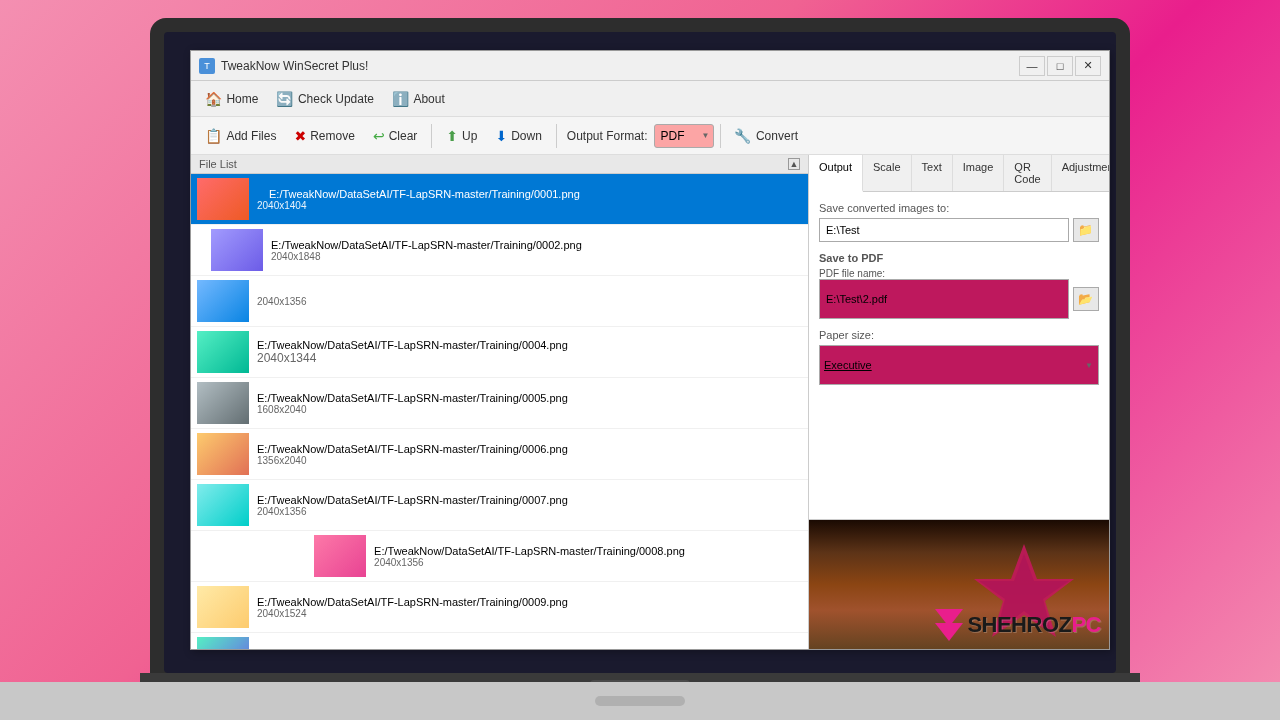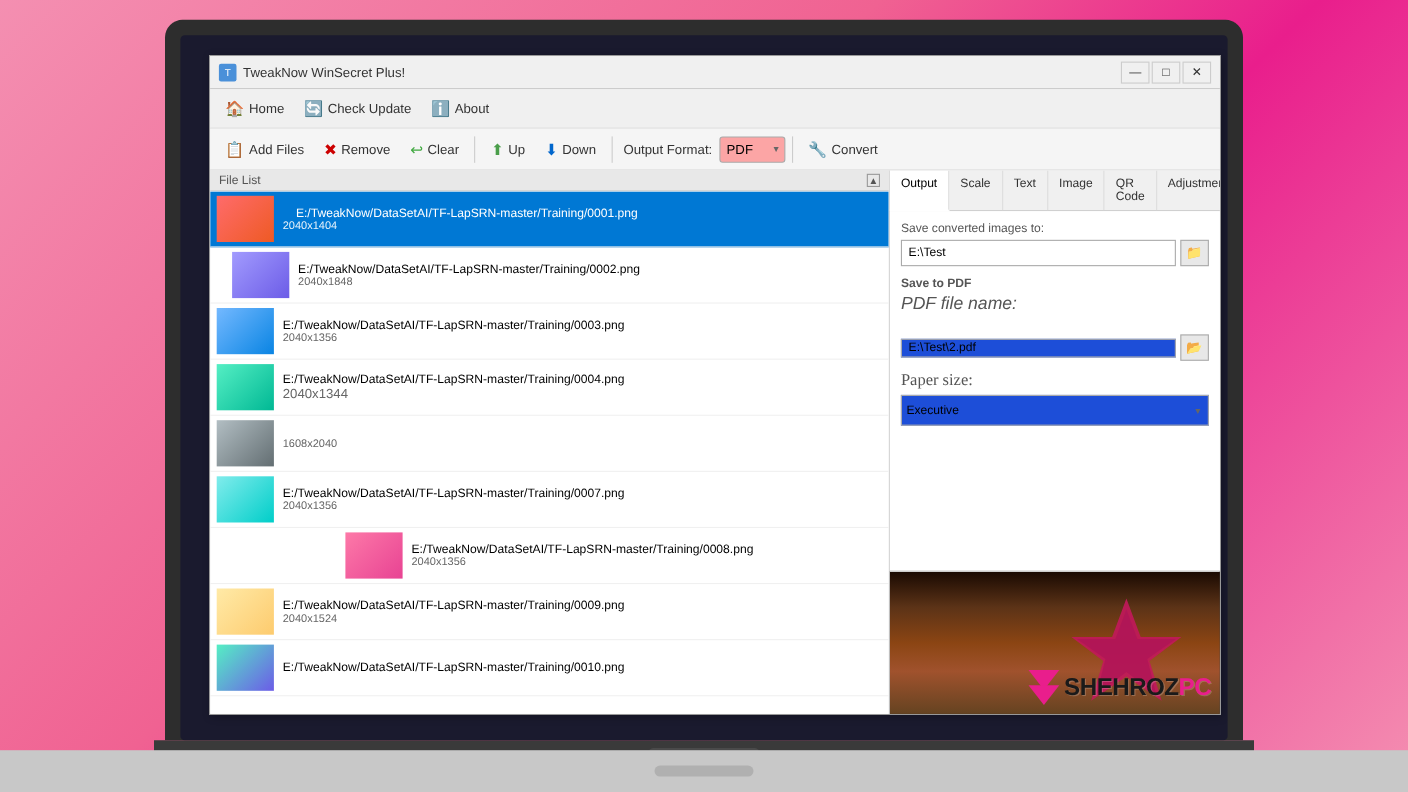--- a/index.html
+++ b/index.html
@@ -113,35 +113,42 @@
               <div style="display:flex;align-items:center;padding:4px 20px;cursor:pointer;border-bottom:1px solid #f0f0f0;min-height:50px;">
                 <div style="width:52px;height:42px;margin-right:8px;flex-shrink:0;overflow:hidden;background:linear-gradient(135deg,#a29bfe,#6c5ce7);"></div>
                 <div style="display:flex;flex-direction:column;">
                   <span style="font-size:11px;">E:/TweakNow/DataSetAI/TF-LapSRN-master/Training/0002.png</span>
                   <span style="font-size:10px;color:#666;">2040x1848</span>
                 </div>
               </div>
               <div style="display:flex;align-items:center;padding:4px 6px;cursor:pointer;border-bottom:1px solid #f0f0f0;min-height:50px;">
                 <div style="width:52px;height:42px;margin-right:8px;flex-shrink:0;overflow:hidden;background:linear-gradient(135deg,#74b9ff,#0984e3);"></div>
                 <div style="display:flex;flex-direction:column;">
-                  <span style="font-size:11px;">E:/TweakNow/DataSetAI/TF-LapSRN-master/Training/0003.png</span>
                   <span style="font-size:10px;color:#666;">2040x1356</span>
                 </div>
               </div>
               <div style="display:flex;align-items:center;padding:4px 6px;cursor:pointer;border-bottom:1px solid #f0f0f0;min-height:50px;">
                 <div style="width:52px;height:42px;margin-right:8px;flex-shrink:0;overflow:hidden;background:linear-gradient(135deg,#55efc4,#00b894);"></div>
                 <div style="display:flex;flex-direction:column;">
                   <span style="font-size:11px;">E:/TweakNow/DataSetAI/TF-LapSRN-master/Training/0004.png</span>
                   <span style="font-size:12px;color:#666;">2040x1344</span>
                 </div>
               </div>
               <div style="display:flex;align-items:center;padding:4px 6px;cursor:pointer;border-bottom:1px solid #f0f0f0;min-height:50px;">
                 <div style="width:52px;height:42px;margin-right:8px;flex-shrink:0;overflow:hidden;background:linear-gradient(135deg,#b2bec3,#636e72);"></div>
                 <div style="display:flex;flex-direction:column;">
+                  <span style="font-size:11px;">E:/TweakNow/DataSetAI/TF-LapSRN-master/Training/0005.png</span>
                   <span style="font-size:10px;color:#666;">1608x2040</span>
+                </div>
+              </div>
+              <div style="display:flex;align-items:center;padding:4px 6px;cursor:pointer;border-bottom:1px solid #f0f0f0;min-height:50px;">
+                <div style="width:52px;height:42px;margin-right:8px;flex-shrink:0;overflow:hidden;background:linear-gradient(135deg,#fdcb6e,#e17055);"></div>
+                <div style="display:flex;flex-direction:column;">
+                  <span style="font-size:11px;">E:/TweakNow/DataSetAI/TF-LapSRN-master/Training/0006.png</span>
+                  <span style="font-size:10px;color:#666;">1356x2040</span>
                 </div>
               </div>
               <div style="display:flex;align-items:center;padding:4px 6px;cursor:pointer;border-bottom:1px solid #f0f0f0;min-height:50px;">
                 <div style="width:52px;height:42px;margin-right:8px;flex-shrink:0;overflow:hidden;background:linear-gradient(135deg,#81ecec,#00cec9);"></div>
                 <div style="display:flex;flex-direction:column;">
                   <span style="font-size:11px;">E:/TweakNow/DataSetAI/TF-LapSRN-master/Training/0007.png</span>
                   <span style="font-size:10px;color:#666;">2040x1356</span>
                 </div>
               </div>
               <div style="display:flex;align-items:center;padding:4px 6px;cursor:pointer;border-bottom:1px solid #f0f0f0;min-height:50px;justify-content:center;">
@@ -195,31 +202,31 @@
             <div style="padding:10px;background:white;flex:1;overflow:hidden;">
               <div style="font-size:11px;color:#555;margin-bottom:4px;">Save converted images to:</div>
               <div style="display:flex;align-items:center;gap:4px;">
                 <input type="text" style="flex: 1 1 0%; height: 24px; border: 1px solid rgb(170, 170, 170); padding: 2px 6px; font-size: 11px; background: white;" value="E:\Test">
                 <button style="width:26px;height:24px;background:#e8e8e8;border:1px solid #aaa;cursor:pointer;display:flex;align-items:center;justify-content:center;font-size:12px;">
                   <span>📁</span>
                 </button>
               </div>
 
               <div style="font-size:11px;font-weight:bold;color:#555;margin-top:10px;margin-bottom:4px;">Save to PDF</div>
-              <div style="font-size:16px;color:#555;margin-bottom:18px;font-style:italic;">PDF file name:</div>
+              <div style="font-size:10px;color:#555;margin-bottom:0;">PDF file name:</div>
               <div style="display:flex;align-items:center;gap:4px;">
-                <input type="text" style="flex: 1 1 0%; height: 17px; border: 1px solid rgb(170, 170, 170); padding: 2px 6px; font-size: 11px; background: #1d4ed8;" value="E:\Test\2.pdf">
+                <input type="text" style="flex: 1 1 0%; height: 40px; border: 1px solid rgb(170, 170, 170); padding: 2px 6px; font-size: 11px; background: #be185d;" value="E:\Test\2.pdf">
                 <button style="width:26px;height:24px;background:#e8e8e8;border:1px solid #aaa;cursor:pointer;display:flex;align-items:center;justify-content:center;font-size:12px;">
                   <span>📂</span>
                 </button>
               </div>
 
-              <div style="font-size:15px;color:#555;margin-top:10px;margin-bottom:4px;font-family:Liberation Serif, serif;">Paper size:</div>
+              <div style="font-size:11px;color:#555;margin-top:10px;margin-bottom:4px;">Paper size:</div>
               <div style="position:relative;display:flex;align-items:center;">
-                <select style="width:100%;height:28px;border:1px solid #aaa;font-size:11px;background:#1d4ed8;padding:0 20px 0 4px;appearance:none;-webkit-appearance:none;cursor:pointer;">
+                <select style="width:100%;height:40px;border:1px solid #aaa;font-size:11px;background:#be185d;padding:0 20px 0 4px;appearance:none;-webkit-appearance:none;cursor:pointer;text-decoration:underline;">
                   <option>Executive</option>
                   <option>A4</option>
                   <option>Letter</option>
                   <option>Legal</option>
                   <option>A3</option>
                 </select>
                 <span style="position:absolute;right:6px;pointer-events:none;color:#666;font-size:8px;">▼</span>
               </div>
             </div>
 

